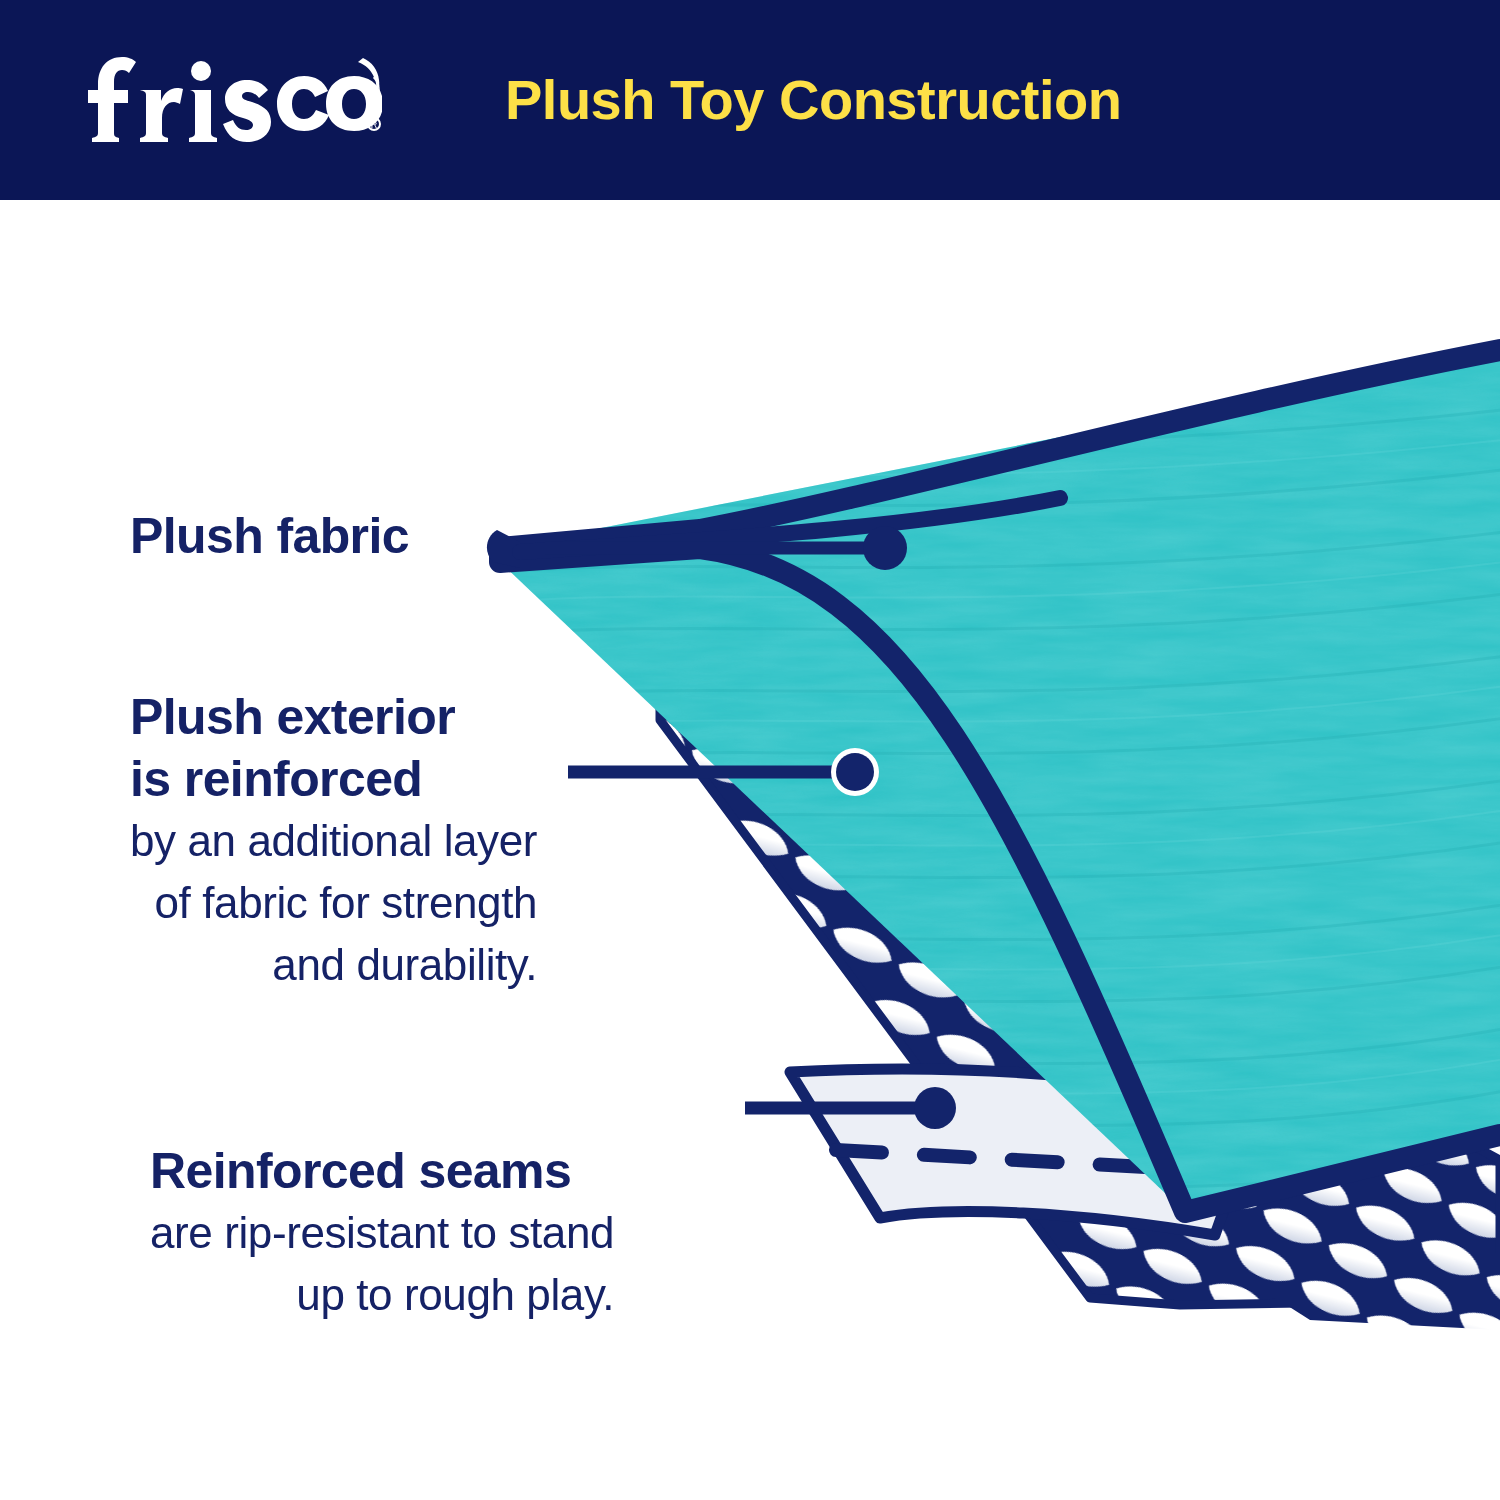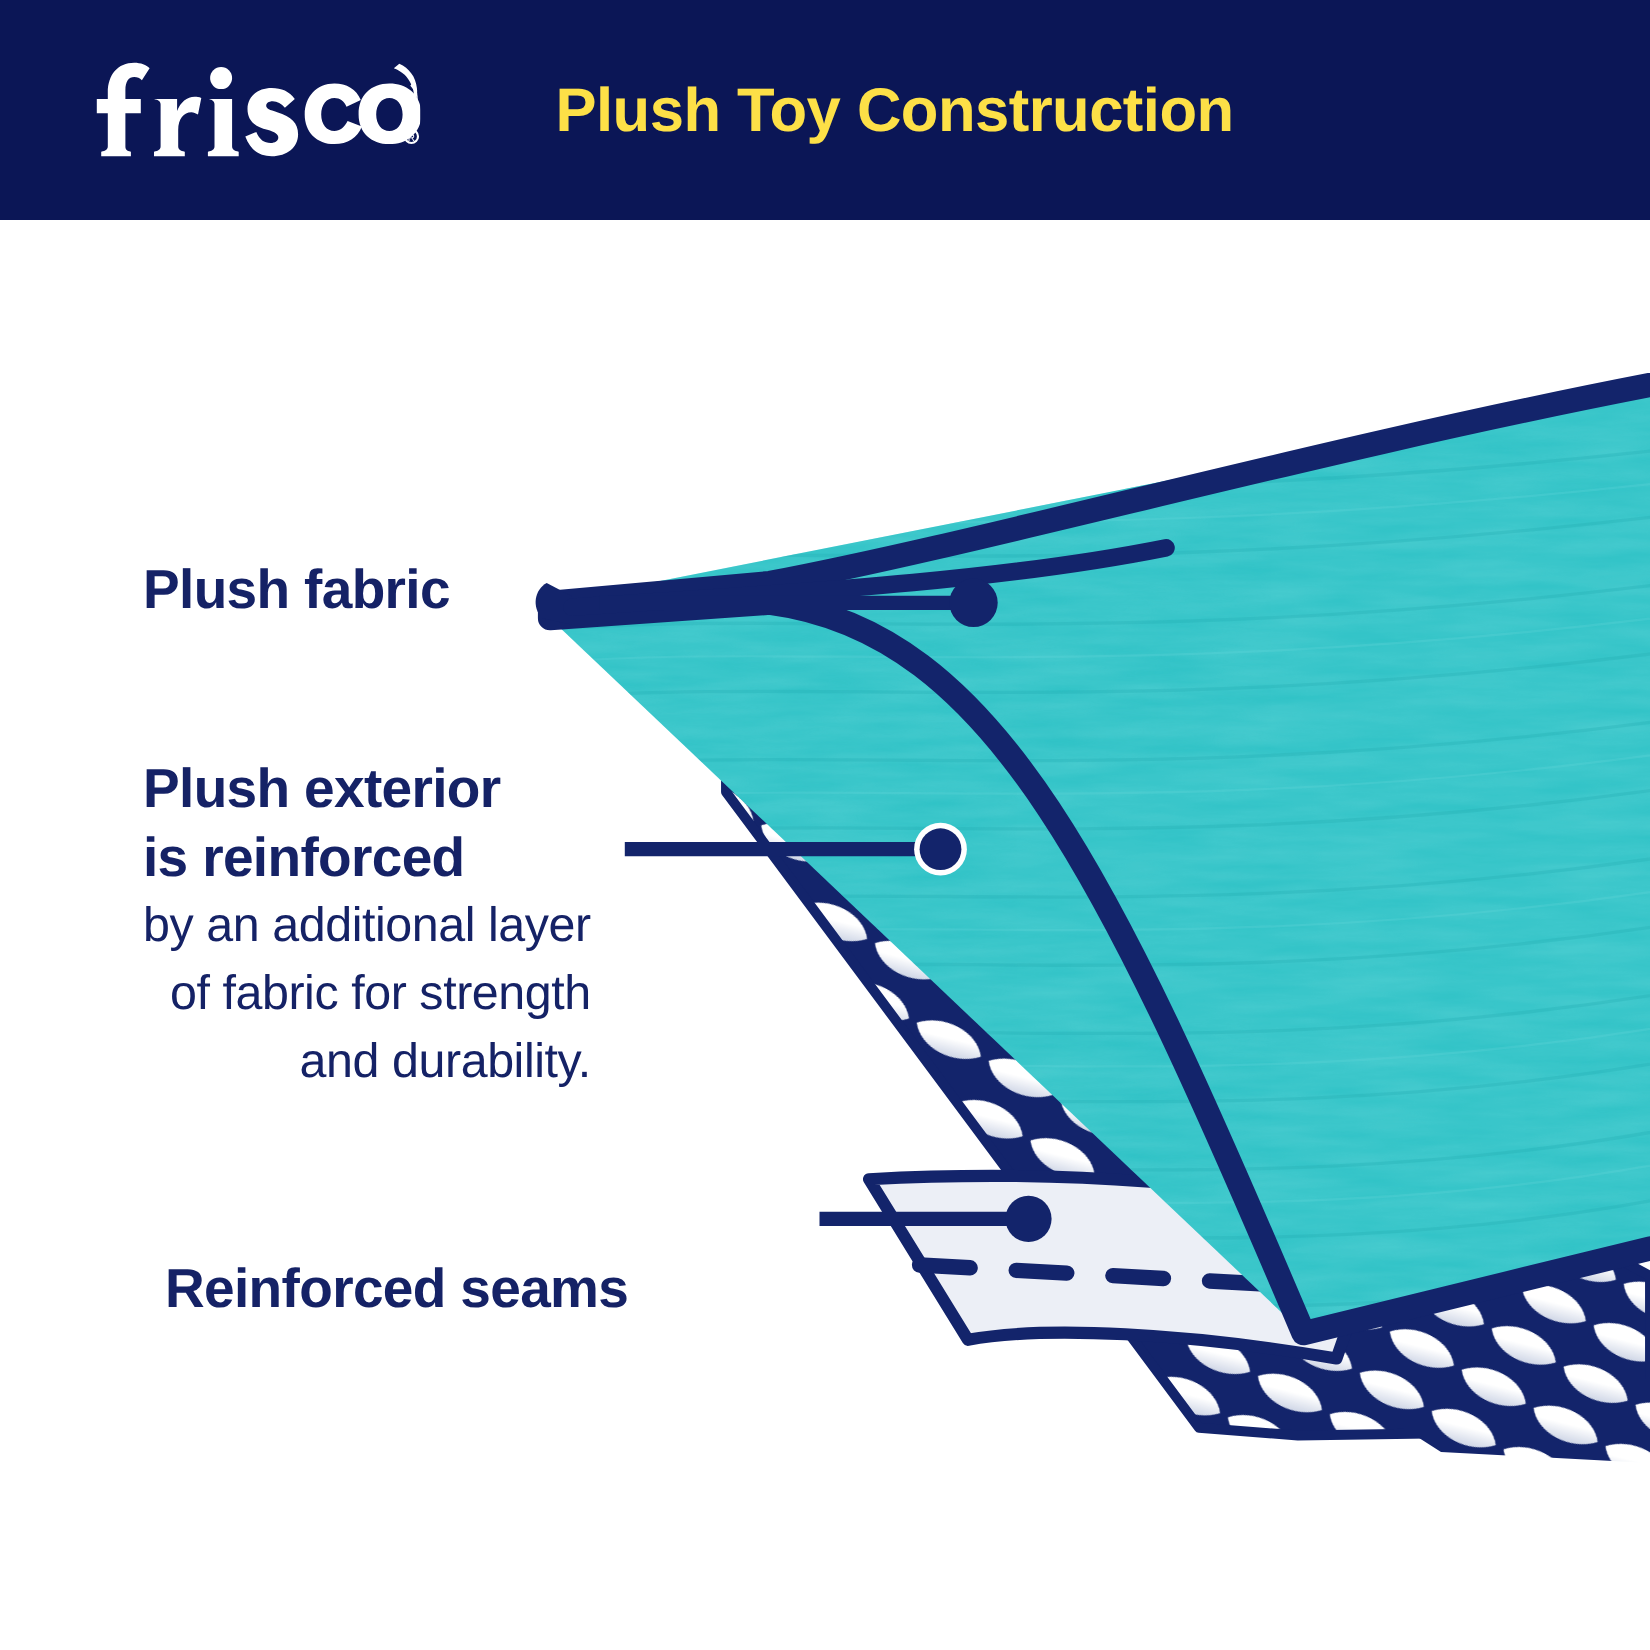--- a/index.html
+++ b/index.html
@@ -257,15 +257,17 @@
   <div class="label-block" id="block-2">
     <p class="label-head">Plush exterior
 is reinforced</p>
     <p class="label-body">by an additional layer
 of fabric for strength
 and durability.</p>
   </div>
 
   <div class="label-block" id="block-3">
     <p class="label-head">Reinforced seams</p>
+    <p class="label-body">are rip-resistant to stand
+up to rough play.</p>
   </div>
 
 </div>
 
 </body></html>

